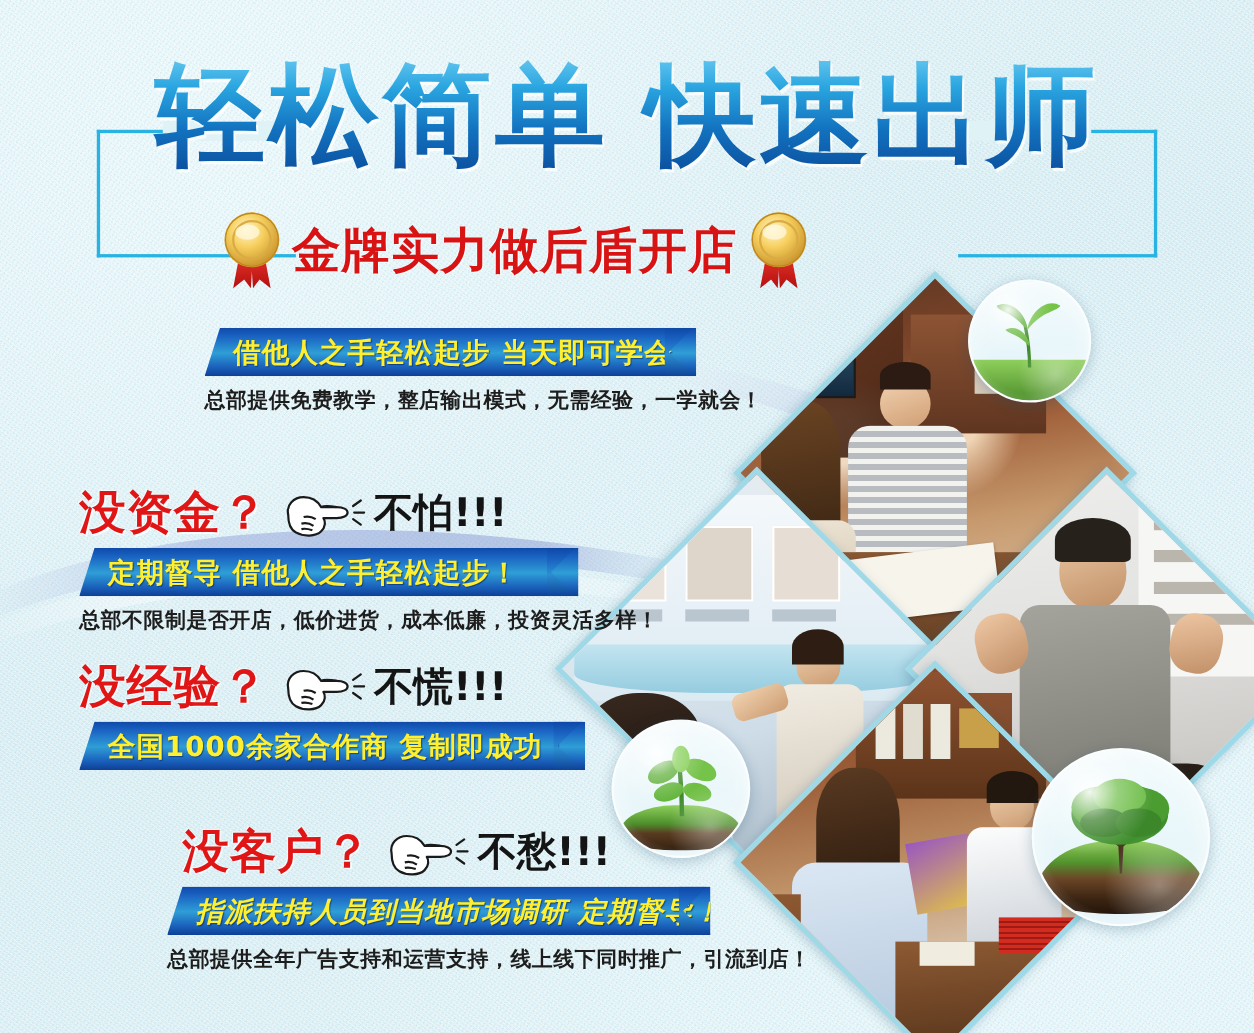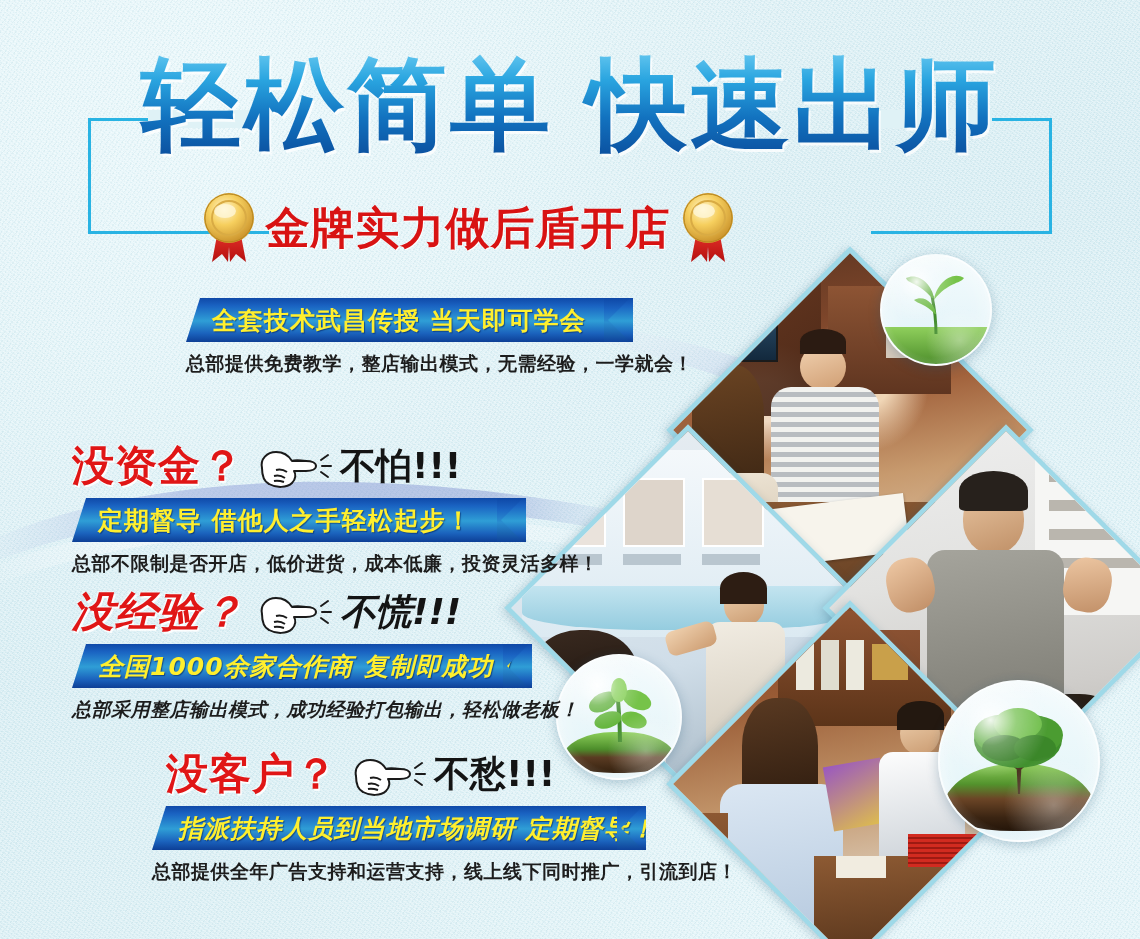--- a/index.html
+++ b/index.html
@@ -383,21 +383,21 @@
         <ellipse cx="64" cy="66" rx="22" ry="13" fill="#357d25"></ellipse>
         <ellipse cx="95" cy="66" rx="21" ry="13" fill="#3b8729"></ellipse>
       </svg>
       <div class="glass"></div>
     </div>
   </div>
 
   <div class="block" style="left:186px;top:292px;">
     <div class="banner" style="width:470px;">
       <div class="body" style="width:405px;">
-        <span class="btext">全套技术武昌传授  当天即可学会</span>
+        <span class="btext">借他人之手轻松起步  当天即可学会</span>
       </div>
       <div class="tail" style="left:418px;"></div>
     </div>
     <div class="desc">总部提供免费教学，整店输出模式，无需经验，一学就会！</div>
   </div>
 
   <div class="block" style="left:72px;top:440px;">
     <div class="q-row">
       <span class="q-red">没资金？</span>
       <span class="hand">
@@ -420,21 +420,21 @@
     </div>
     <div class="banner" style="width:470px;">
       <div class="body" style="width:412px;">
         <span class="btext">定期督导  借他人之手轻松起步！</span>
       </div>
       <div class="tail" style="left:425px;"></div>
     </div>
     <div class="desc">总部不限制是否开店，低价进货，成本低廉，投资灵活多样！</div>
   </div>
 
-  <div class="block" style="left:72px;top:586px;font-style:italic;">
+  <div class="block" style="left:72px;top:598px;">
     <div class="q-row">
       <span class="q-red">没经验？</span>
       <span class="hand">
         <svg viewBox="0 0 82 46" width="82" height="46">
           <g fill="#ffffff" stroke="#1a1a1a" stroke-width="2" stroke-linejoin="round">
             <path d="M8,22 C6,13 13,6 22,6 C30,6 35,10 38,15 L52,15 C58,15 62,17 62,20 C62,23 58,25 52,25 L40,25 C42,28 42,33 38,37 C33,42 22,42 15,38 C9,35 8,29 8,22 Z"></path>
             <path d="M38,15 C40,14 46,14 52,15"></path>
             <path d="M22,24 C26,23 30,24 33,26"></path>
             <path d="M20,30 C24,29 28,30 31,32"></path>
             <path d="M20,35 C24,34 27,35 30,36"></path>
@@ -447,21 +447,20 @@
         </svg>
       </span>
       <span class="q-black">不慌!!!</span>
     </div>
     <div class="banner" style="width:480px;">
       <div class="body" style="width:418px;">
         <span class="btext">全国1000余家合作商  复制即成功！</span>
       </div>
       <div class="tail" style="left:431px;"></div>
     </div>
-    <div class="desc">总部采用整店输出模式，成功经验打包输出，轻松做老板！</div>
   </div>
 
   <div class="block" style="left:166px;top:748px;">
     <div class="q-row">
       <span class="q-red">没客户？</span>
       <span class="hand">
         <svg viewBox="0 0 82 46" width="82" height="46">
           <g fill="#ffffff" stroke="#1a1a1a" stroke-width="2" stroke-linejoin="round">
             <path d="M8,22 C6,13 13,6 22,6 C30,6 35,10 38,15 L52,15 C58,15 62,17 62,20 C62,23 58,25 52,25 L40,25 C42,28 42,33 38,37 C33,42 22,42 15,38 C9,35 8,29 8,22 Z"></path>
             <path d="M38,15 C40,14 46,14 52,15"></path>

